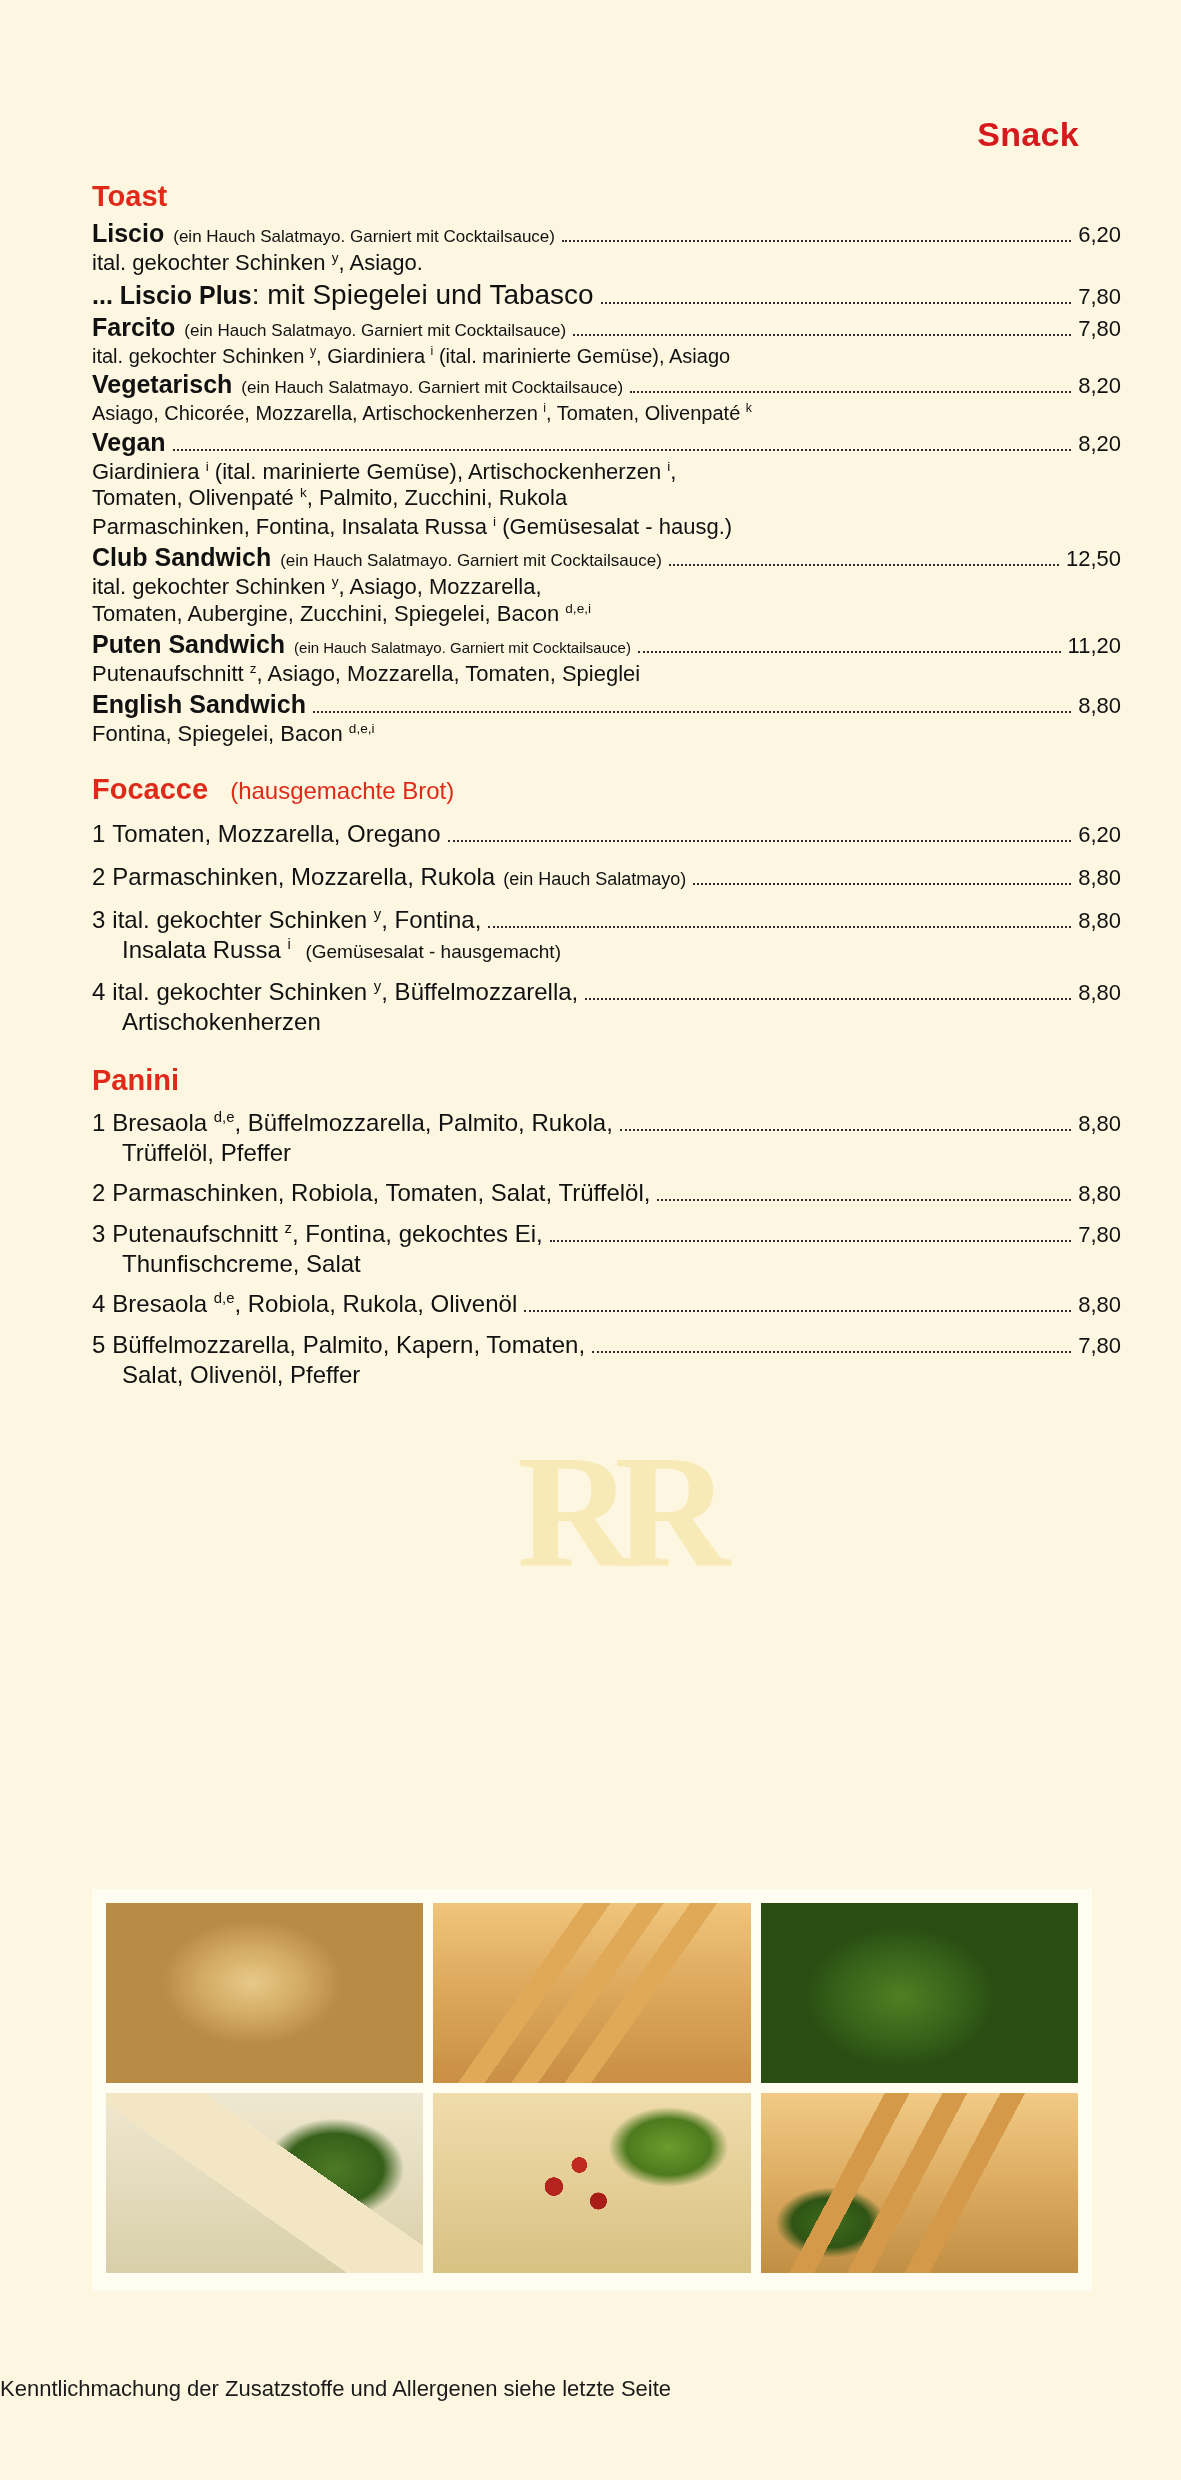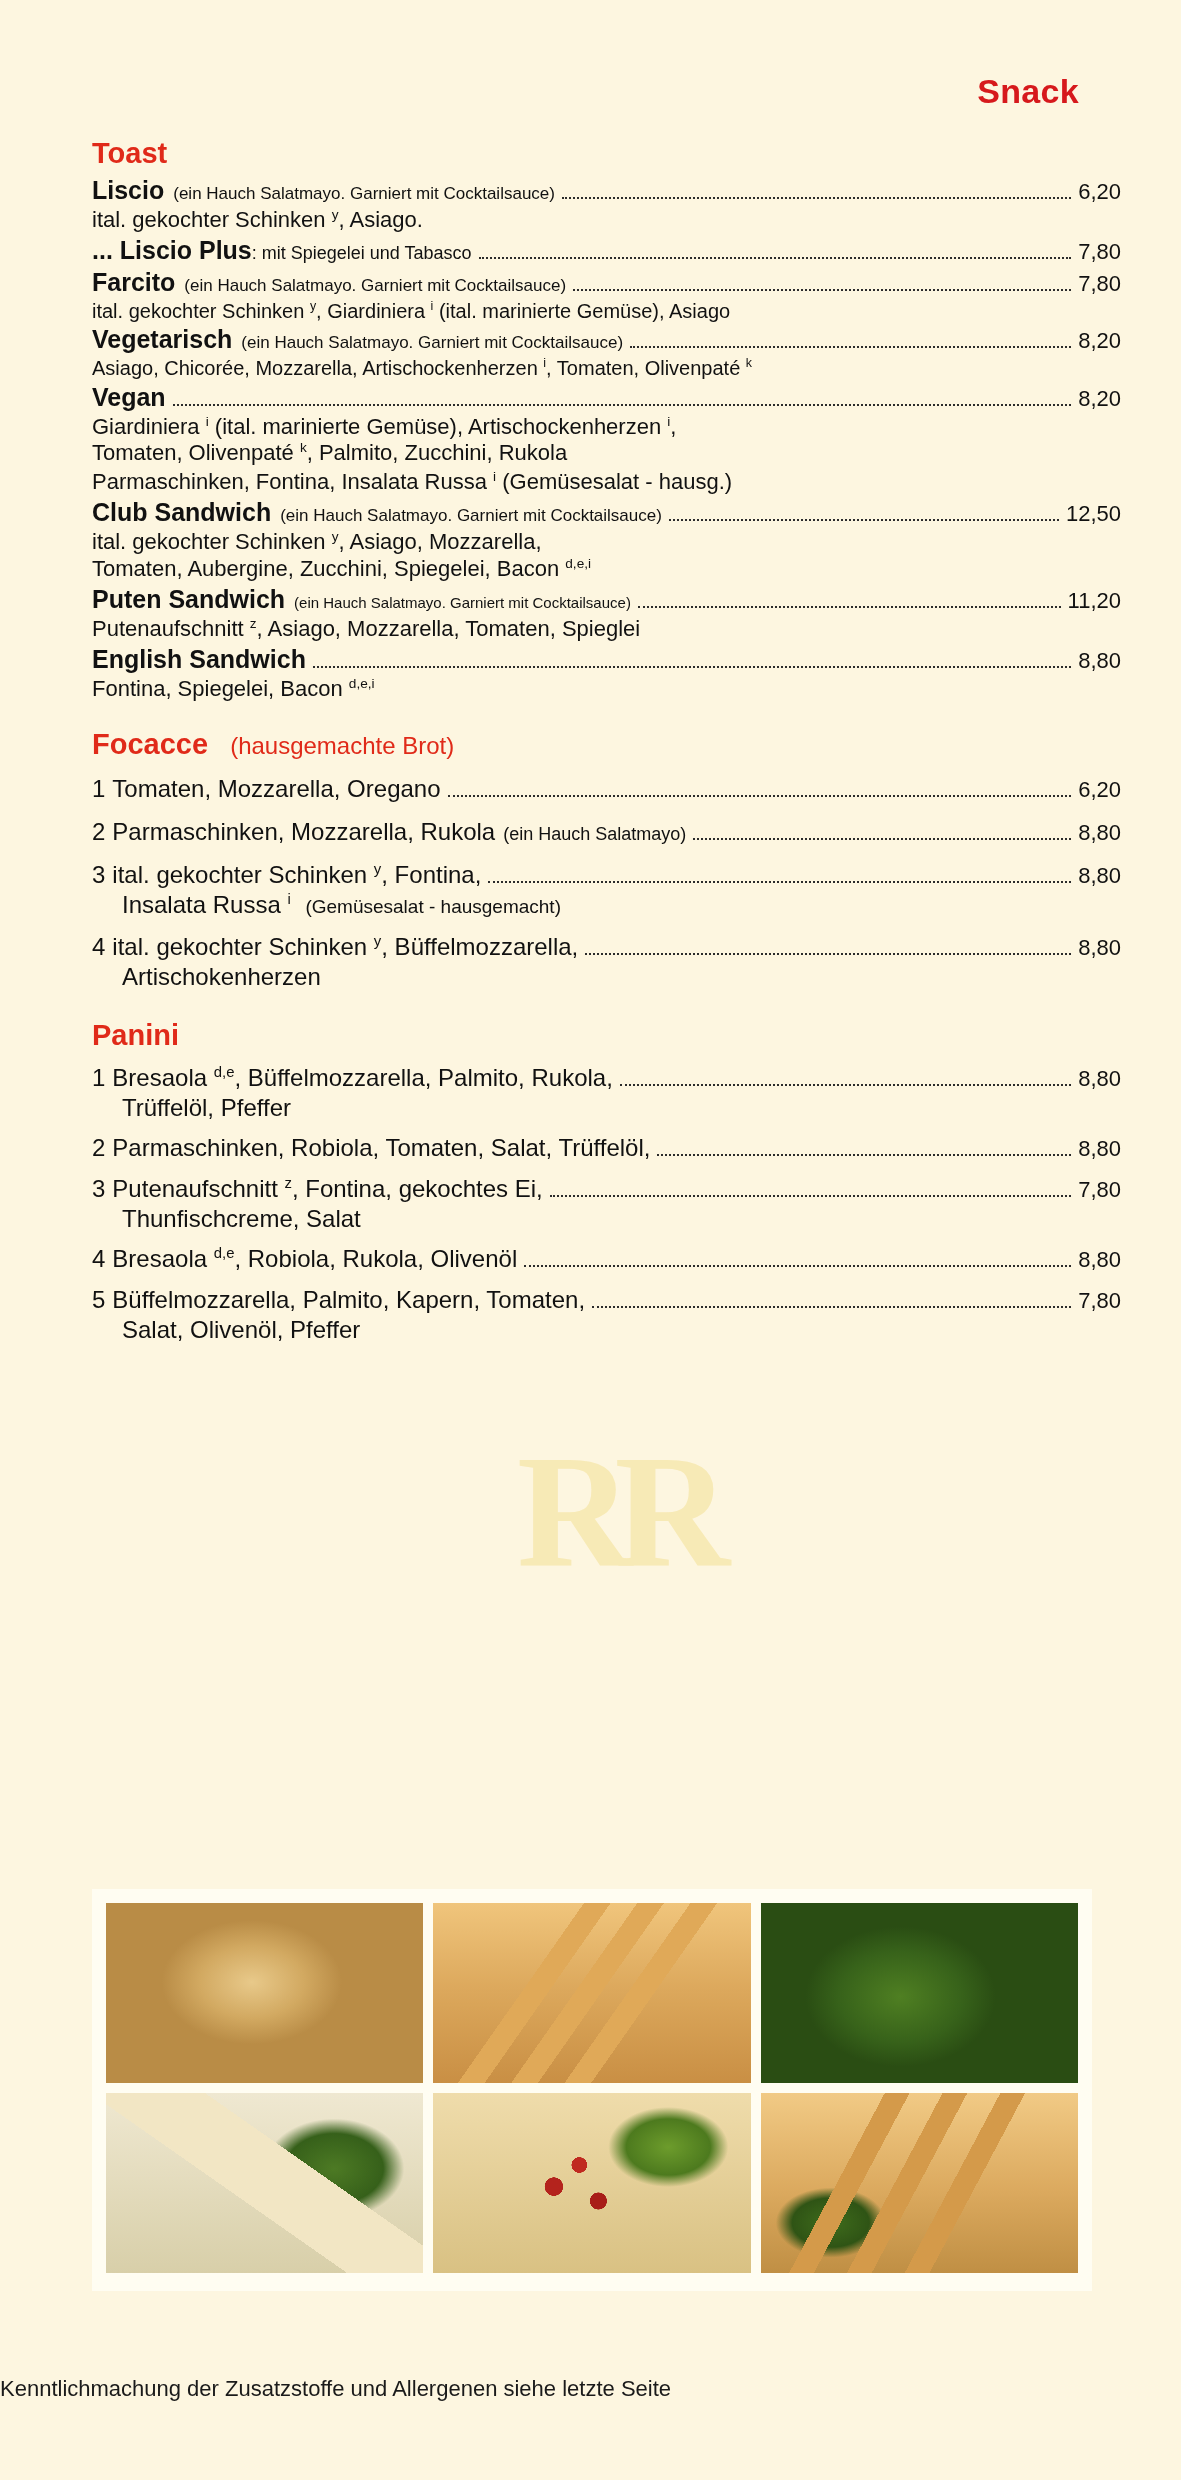--- a/index.html
+++ b/index.html
@@ -44,20 +44,21 @@
     padding: 0 60px 0 92px;
   }
   .snack-title {
     text-align: right;
     color: #d6191c;
     font-size: 34px;
     font-weight: bold;
     padding-top: 72px;
     padding-right: 42px;
     letter-spacing: .3px;
+    margin-top: 43px;
   }
   .section-head {
     color: #e02a19;
     font-size: 29px;
     font-weight: bold;
     margin-top: 26px;
     margin-bottom: 6px;
   }
   .section-head .sub {
     color: #e02a19;
@@ -72,21 +73,21 @@
     display: flex;
     align-items: baseline;
     width: 100%;
   }
   .nm {
     font-size: 25px;
     font-weight: bold;
     white-space: nowrap;
   }
   .nm-light {
-    font-size: 18px;
+    font-size: 28px;
     font-weight: normal;
     white-space: nowrap;
   }
   .note {
     font-size: 17px;
     font-weight: normal;
     margin-left: 9px;
     white-space: nowrap;
   }
   .note-sm {

